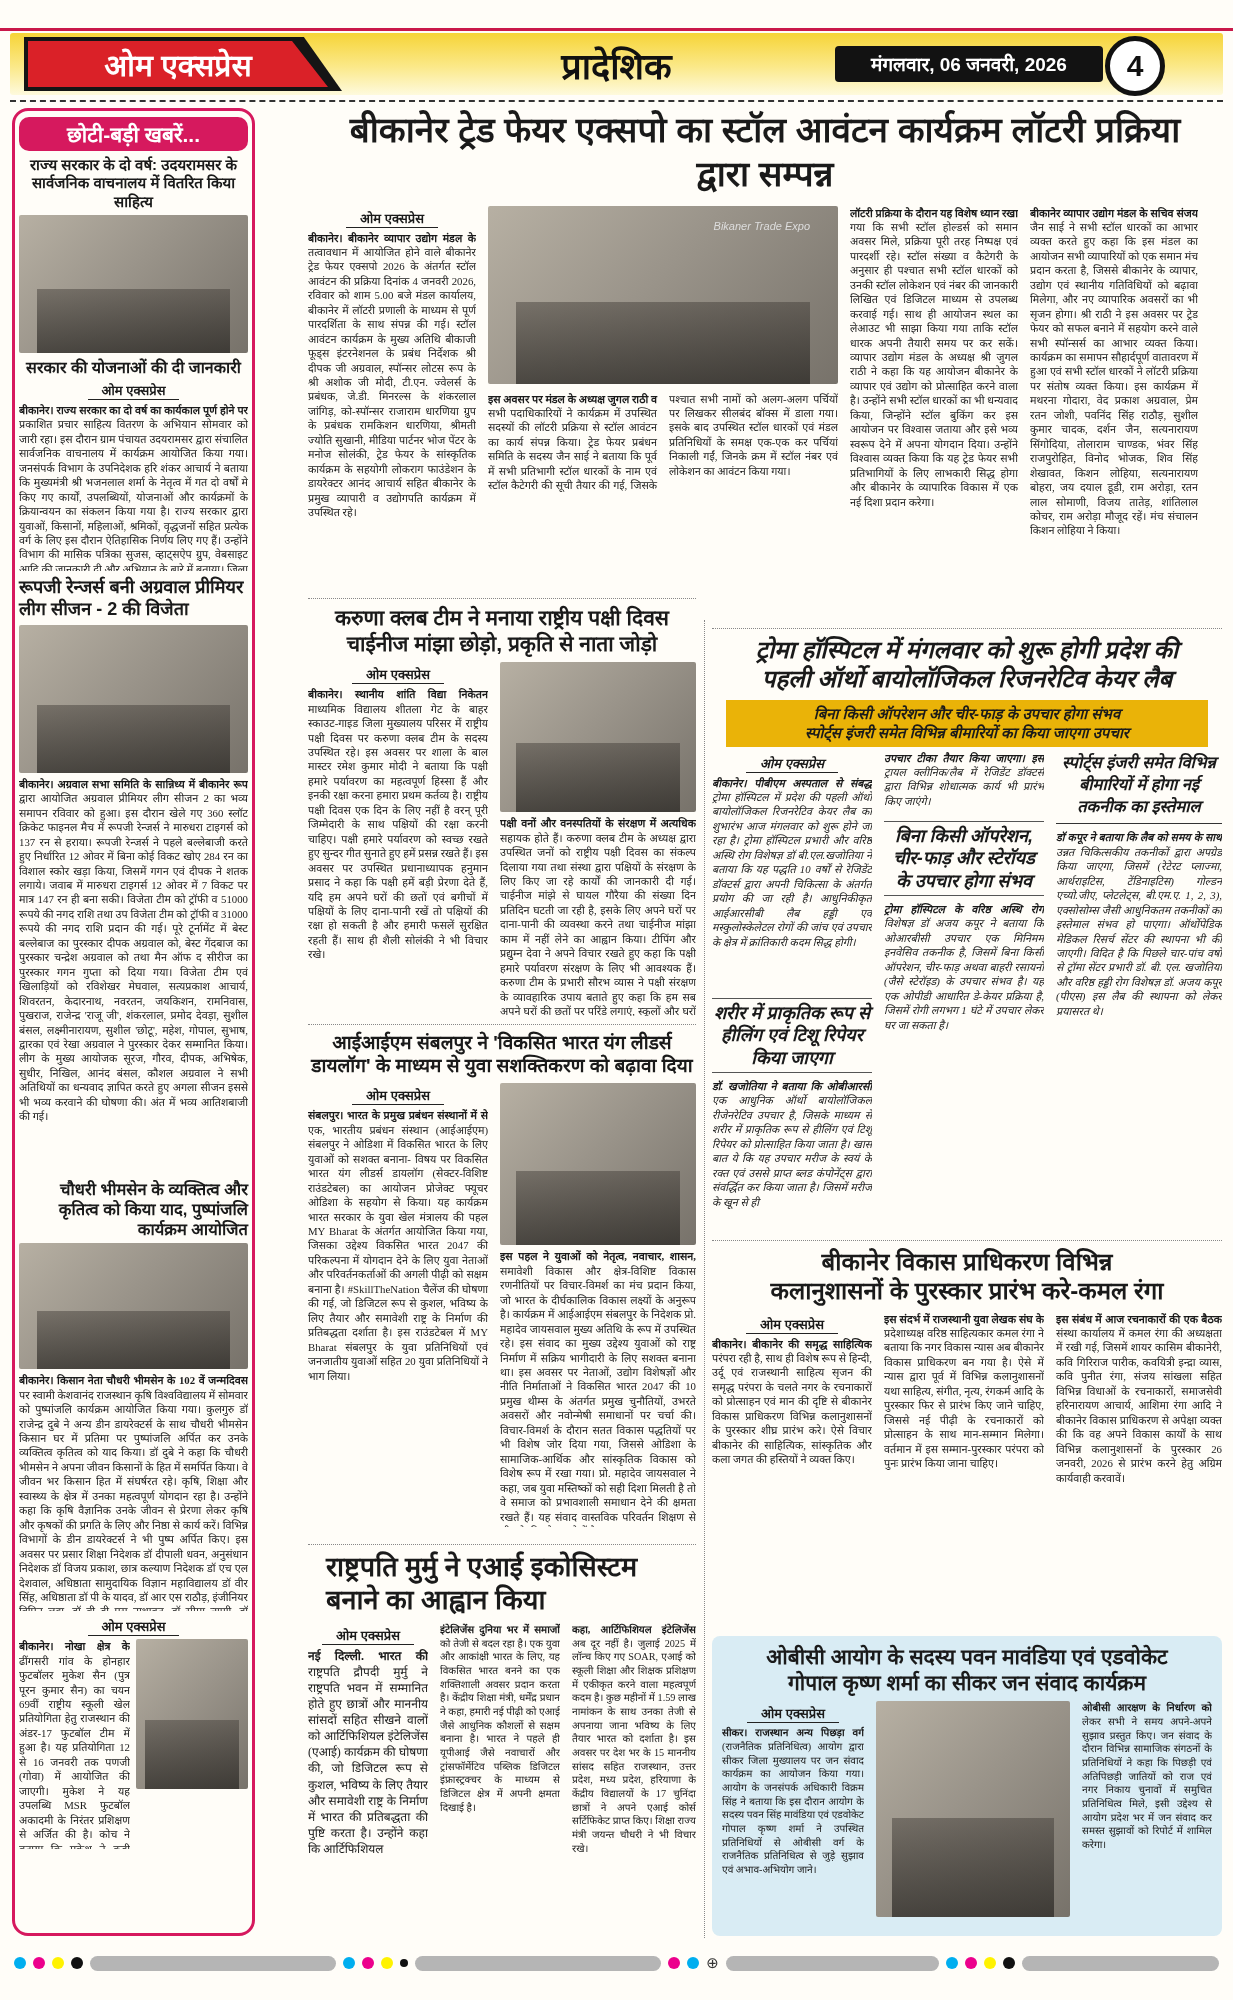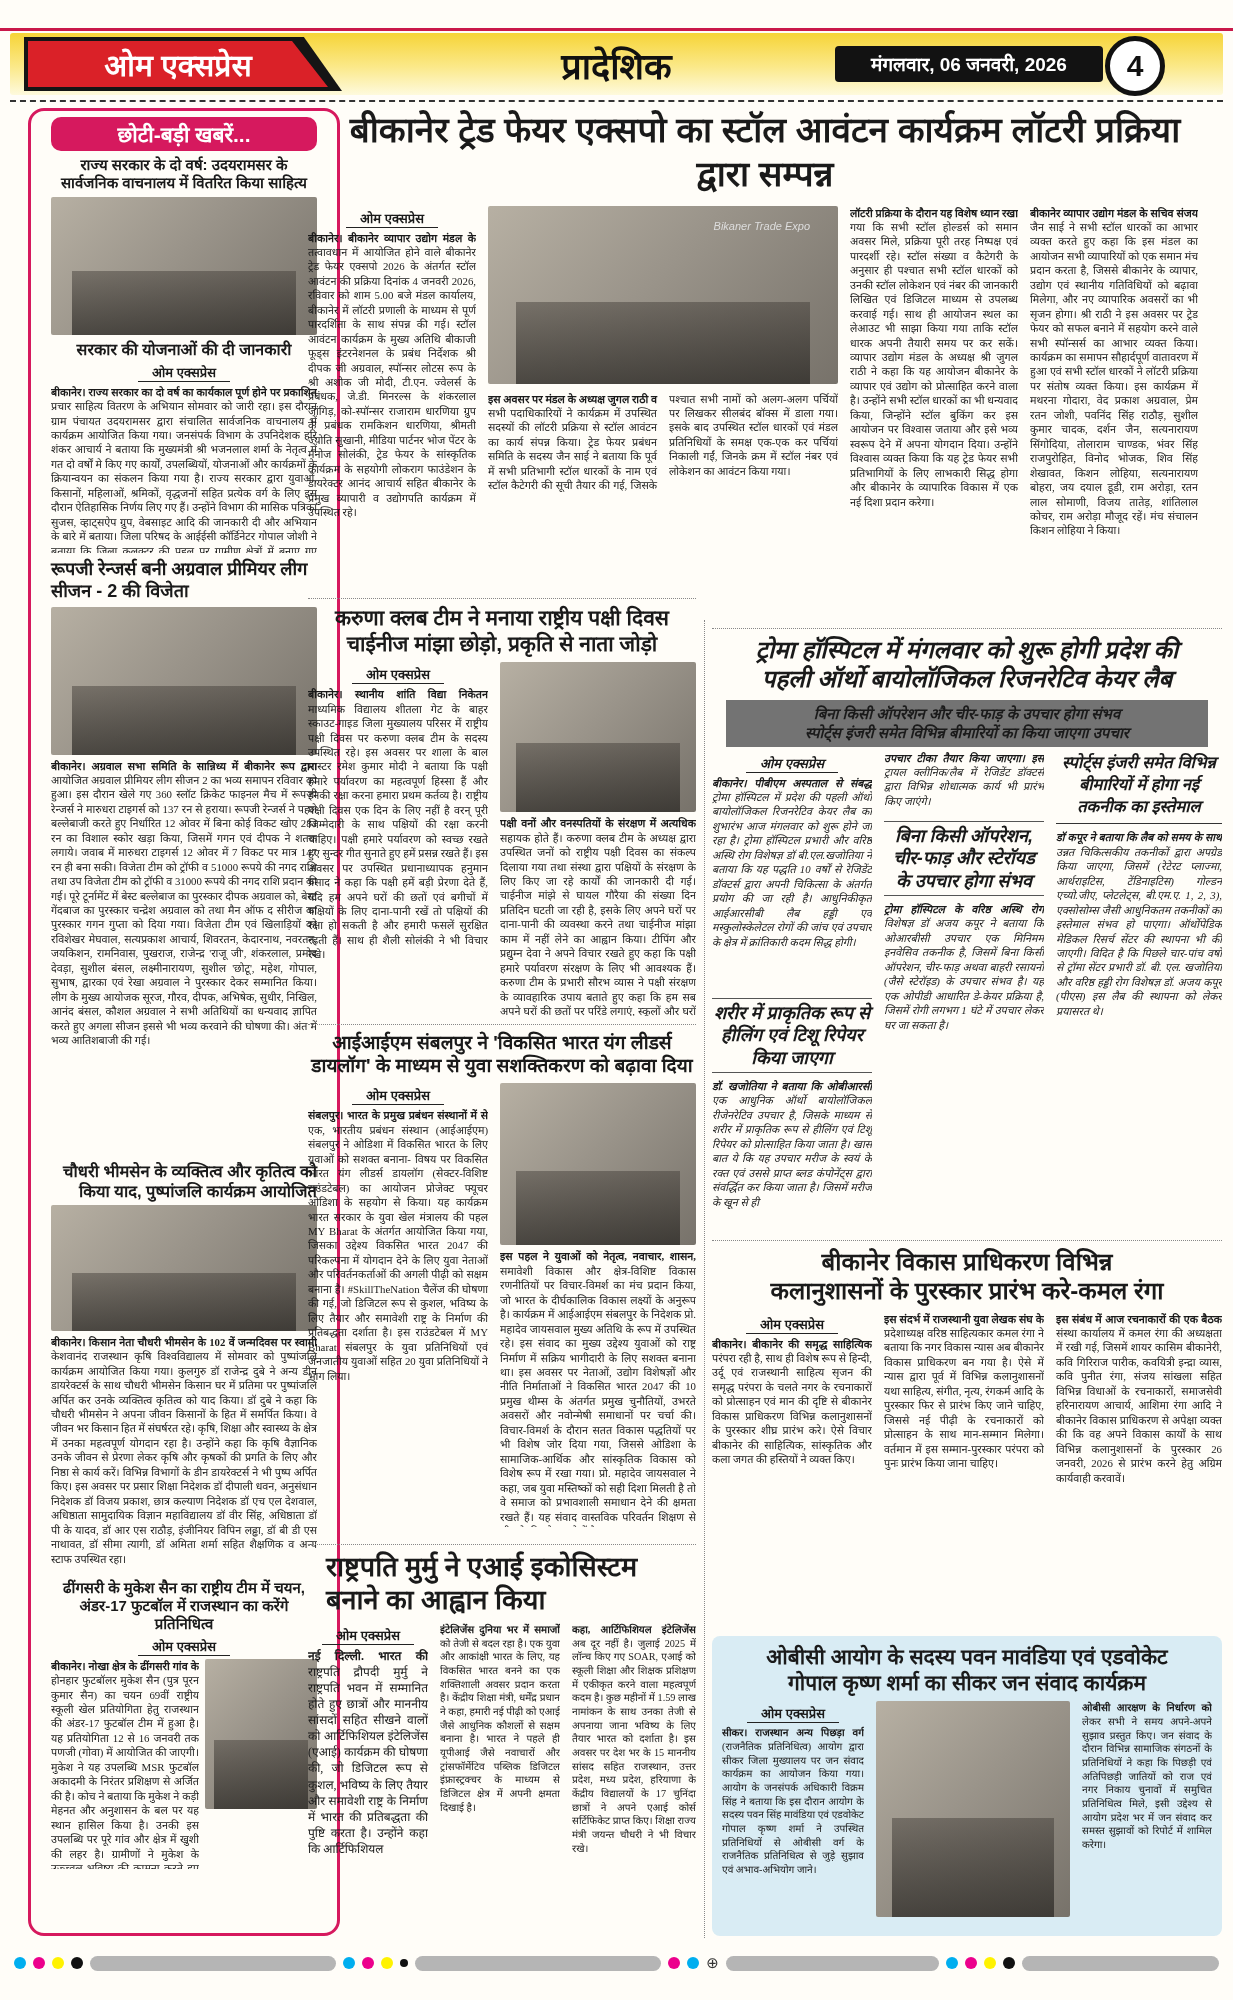--- a/index.html
+++ b/index.html
@@ -19,22 +19,22 @@
   .sectitle{position:absolute;left:0;right:0;top:8px;text-align:center;
             font-family:"Liberation Sans",sans-serif;font-weight:bold;font-size:36px;color:#111;}
   .datebox{position:absolute;right:120px;top:13px;width:268px;height:36px;background:#121212;
            border-radius:4px;color:#fff;display:flex;align-items:center;justify-content:center;
            font-family:"Liberation Sans",sans-serif;font-weight:bold;font-size:19px;}
   .pagecircle{position:absolute;right:58px;top:3px;width:50px;height:50px;border-radius:50%;
               background:#fff;border:5px solid #111;display:flex;align-items:center;justify-content:center;
               font-family:"Liberation Sans",sans-serif;font-weight:bold;font-size:30px;color:#111;}
   .dashrule{position:absolute;left:10px;right:10px;top:100px;border-top:2px dashed #333;}
   
-  .leftcol{position:absolute;left:28px;top:108px;width:312px;height:1828px;
-           border:3px solid #d6195e;border-radius:16px;padding:6px 20px;box-sizing:border-box;overflow:hidden;}
+  .leftcol{position:absolute;left:12px;top:108px;width:243px;height:1828px;
+           border:3px solid #d6195e;border-radius:16px;padding:6px 4px;box-sizing:border-box;overflow:hidden;}
   .lc-hdr{background:#d6195e;color:#fff;border-radius:10px;text-align:center;
           font-family:"Liberation Sans",sans-serif;font-weight:bold;font-size:21px;padding:3px 0;margin-bottom:5px;}
   .l-head{font-family:"Liberation Sans",sans-serif;font-weight:bold;text-align:center;line-height:1.22;}
   .l-head.sz15{font-size:15px;}
   .l-head.sz18{font-size:18px;text-align:left;}
   .l-head.sz16{font-size:16.5px;text-align:right;}
   .photo{background:linear-gradient(135deg,#b7b0a3 0%,#9a948a 45%,#77726a 100%);
          border-radius:2px;position:relative;overflow:hidden;}
   .photo::after{content:"";position:absolute;left:8%;bottom:0;width:84%;height:46%;
                 background:linear-gradient(180deg,rgba(60,55,50,.45),rgba(30,28,25,.65));}
@@ -55,21 +55,21 @@
   .lead-body{display:flex;gap:12px;margin-top:10px;height:392px;overflow:hidden;}
   .lcolA{width:168px;flex:none;} .lcolD{width:168px;flex:none;} .lcolE{width:168px;flex:none;}
   .lcenter{width:350px;flex:none;}
   .lcenter .cols2{column-count:2;column-gap:12px;margin-top:8px;height:200px;overflow:hidden;}
   .vdiv{position:absolute;left:396px;top:512px;bottom:0;border-left:1px dotted #888;}
   .art{position:absolute;box-sizing:border-box;overflow:hidden;}
   .dottop{border-top:1px dotted #888;padding-top:6px;}
   .h2c{font-family:"Liberation Sans",sans-serif;font-weight:bold;text-align:center;line-height:1.22;}
   .row{display:flex;gap:12px;}
   
-  .kicker{background:#737373;margin:6px auto 4px auto;width:470px;padding:4px 6px;text-align:center;
+  .kicker{background:#eab308;margin:6px auto 4px auto;width:470px;padding:4px 6px;text-align:center;
           font-family:"Liberation Sans",sans-serif;font-weight:bold;font-size:15px;line-height:1.3;}
   .innersub{font-family:"Liberation Sans",sans-serif;font-weight:bold;font-size:18px;text-align:center;
             line-height:1.25;margin:6px 0;border-top:1px solid #555;border-bottom:1px solid #555;padding:3px 0;}
   .sidehead{font-family:"Liberation Sans",sans-serif;font-weight:bold;font-size:16.5px;text-align:center;
             line-height:1.35;border-bottom:1.5px solid #333;padding-bottom:6px;margin-bottom:6px;}
   
   .obcbox{background:#d9ecf4;border-radius:8px;padding:8px 10px;box-sizing:border-box;height:100%;}
   
   .regstrip{position:absolute;left:14px;right:14px;top:1952px;height:22px;display:flex;align-items:center;gap:7px;}
   .dot{width:12px;height:12px;border-radius:50%;flex:none;}
@@ -109,21 +109,20 @@
       <div class="b mt4" style="height:396px;">बीकानेर। अग्रवाल सभा समिति के सान्निध्य में बीकानेर रूप द्वारा आयोजित अग्रवाल प्रीमियर लीग सीजन 2 का भव्य समापन रविवार को हुआ। इस दौरान खेले गए 360 स्लॉट क्रिकेट फाइनल मैच में रूपजी रेन्जर्स ने मारुधरा टाइगर्स को 137 रन से हराया। रूपजी रेन्जर्स ने पहले बल्लेबाजी करते हुए निर्धारित 12 ओवर में बिना कोई विकट खोए 284 रन का विशाल स्कोर खड़ा किया, जिसमें गगन एवं दीपक ने शतक लगाये। जवाब में मारुधरा टाइगर्स 12 ओवर में 7 विकट पर मात्र 147 रन ही बना सकी। विजेता टीम को ट्रॉफी व 51000 रूपये की नगद राशि तथा उप विजेता टीम को ट्रॉफी व 31000 रूपये की नगद राशि प्रदान की गई। पूरे टूर्नामेंट में बेस्ट बल्लेबाज का पुरस्कार दीपक अग्रवाल को, बेस्ट गेंदबाज का पुरस्कार चन्द्रेश अग्रवाल को तथा मैन ऑफ द सीरीज का पुरस्कार गगन गुप्ता को दिया गया। विजेता टीम एवं खिलाड़ियों को रविशेखर मेघवाल, सत्यप्रकाश आचार्य, शिवरतन, केदारनाथ, नवरतन, जयकिशन, रामनिवास, पुखराज, राजेन्द्र 'राजू जी', शंकरलाल, प्रमोद देवड़ा, सुशील बंसल, लक्ष्मीनारायण, सुशील 'छोटू', महेश, गोपाल, सुभाष, द्वारका एवं रेखा अग्रवाल ने पुरस्कार देकर सम्मानित किया। लीग के मुख्य आयोजक सूरज, गौरव, दीपक, अभिषेक, सुधीर, निखिल, आनंद बंसल, कौशल अग्रवाल ने सभी अतिथियों का धन्यवाद ज्ञापित करते हुए अगला सीजन इससे भी भव्य करवाने की घोषणा की। अंत में भव्य आतिशबाजी की गई।</div>
     </div>
 
     <div class="mt6">
       <div class="l-head sz16">चौधरी भीमसेन के व्यक्तित्व और कृतित्व को किया याद, पुष्पांजलि कार्यक्रम आयोजित</div>
       <div class="photo mt4" style="height:126px;"></div>
       <div class="b mt4" style="height:238px;">बीकानेर। किसान नेता चौधरी भीमसेन के 102 वें जन्मदिवस पर स्वामी केशवानंद राजस्थान कृषि विश्वविद्यालय में सोमवार को पुष्पांजलि कार्यक्रम आयोजित किया गया। कुलगुरु डॉ राजेन्द्र दुबे ने अन्य डीन डायरेक्टर्स के साथ चौधरी भीमसेन किसान घर में प्रतिमा पर पुष्पांजलि अर्पित कर उनके व्यक्तित्व कृतित्व को याद किया। डॉ दुबे ने कहा कि चौधरी भीमसेन ने अपना जीवन किसानों के हित में समर्पित किया। वे जीवन भर किसान हित में संघर्षरत रहे। कृषि, शिक्षा और स्वास्थ्य के क्षेत्र में उनका महत्वपूर्ण योगदान रहा है। उन्होंने कहा कि कृषि वैज्ञानिक उनके जीवन से प्रेरणा लेकर कृषि और कृषकों की प्रगति के लिए और निष्ठा से कार्य करें। विभिन्न विभागों के डीन डायरेक्टर्स ने भी पुष्प अर्पित किए। इस अवसर पर प्रसार शिक्षा निदेशक डॉ दीपाली धवन, अनुसंधान निदेशक डॉ विजय प्रकाश, छात्र कल्याण निदेशक डॉ एच एल देशवाल, अधिष्ठाता सामुदायिक विज्ञान महाविद्यालय डॉ वीर सिंह, अधिष्ठाता डॉ पी के यादव, डॉ आर एस राठौड़, इंजीनियर विपिन लढ्ढा, डॉ बी डी एस नाथावत, डॉ सीमा त्यागी, डॉ अमिता शर्मा सहित शैक्षणिक व अन्य स्टाफ उपस्थित रहा।</div>
     </div>
 
     <div class="mt6">
-      <div class="l-head sz15">ढींगसरी के मुकेश सैन का राष्ट्रीय टीम में चयन, अंडर-17 फुटबॉल में राजस्थान का करेंगे प्रतिनिधित्व</div>
       <div class="byline"><span>ओम एक्सप्रेस</span></div>
       <div style="overflow:hidden;">
         <div class="photo" style="float:right;width:112px;height:150px;margin:0 0 4px 6px;"></div>
         <div class="b" style="height:210px;">बीकानेर। नोखा क्षेत्र के ढींगसरी गांव के होनहार फुटबॉलर मुकेश सैन (पुत्र पूरन कुमार सैन) का चयन 69वीं राष्ट्रीय स्कूली खेल प्रतियोगिता हेतु राजस्थान की अंडर-17 फुटबॉल टीम में हुआ है। यह प्रतियोगिता 12 से 16 जनवरी तक पणजी (गोवा) में आयोजित की जाएगी। मुकेश ने यह उपलब्धि MSR फुटबॉल अकादमी के निरंतर प्रशिक्षण से अर्जित की है। कोच ने बताया कि मुकेश ने कड़ी मेहनत और अनुशासन के बल पर यह स्थान हासिल किया है। उनकी इस उपलब्धि पर पूरे गांव और क्षेत्र में खुशी की लहर है। ग्रामीणों ने मुकेश के उज्ज्वल भविष्य की कामना करते हुए शुभकामनाएं दी हैं।</div>
       </div>
     </div>
   </div>
 
   <div class="main">
 

